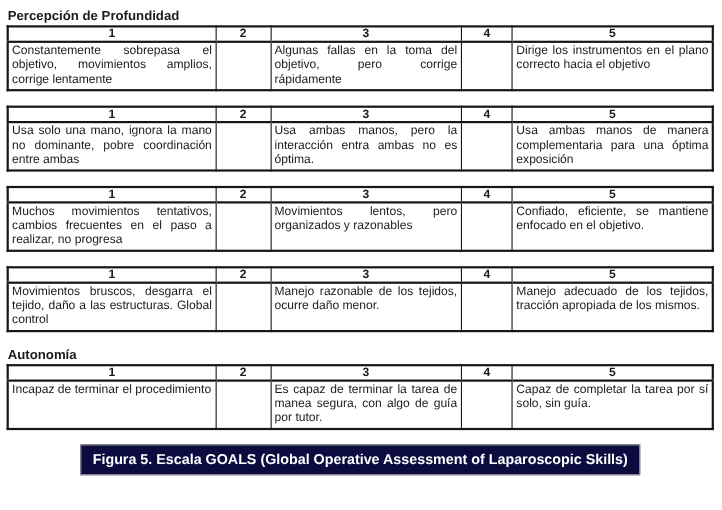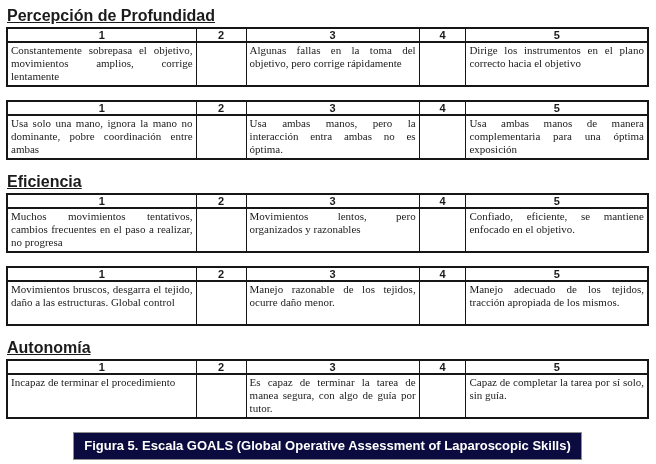--- a/index.html
+++ b/index.html
@@ -7,25 +7,24 @@
     width: 656px; height: 464px;
     background: #ffffff;
     color: #1b1b1b;
     font-family: "Liberation Sans", sans-serif;
     overflow: hidden;
   }
   .doc { padding: 7px 7px 0 6px; }
 
   .rubric-section { margin-bottom: 13px; }
   .section-title {
-    font-size: 16px;
+    font-size: 12px;
     font-weight: bold;
     margin: 0 0 2px 1px;
     white-space: nowrap;
-    text-decoration: underline;
   }
 
   table.rubric {
     width: 100%;
     border-collapse: collapse;
     table-layout: fixed;
     border: 2px solid #161616;
   }
   col.c1 { width: 29.5%; }
   col.c2 { width: 7.8%; }
@@ -46,21 +45,20 @@
   table.rubric td {
     border: 1px solid #161616;
     vertical-align: top;
   }
   table.rubric td.desc {
     font-size: 11px;
     line-height: 13px;
     padding: 1px 3px 2px 3px;
     text-align: justify;
     height: 39px;
-    font-family: Liberation Serif, serif;
   }
 
   .caption-row { text-align: center; margin-top: 8px; }
   .figure-caption {
     display: inline-block;
     background: #0b0b40;
     color: #ffffff;
     font-weight: bold;
     font-size: 13px;
     line-height: 15px;
@@ -128,21 +126,20 @@
           <td></td>
           <td class="desc">Usa ambas manos, pero la interacción entra ambas no es óptima.</td>
           <td></td>
           <td class="desc">Usa ambas manos de manera complementaria para una óptima exposición</td>
         </tr>
       </tbody>
     </table>
   </section>
 
   <section class="rubric-section">
-    <div class="section-title">Eficiencia</div>
     <table class="rubric">
       <colgroup>
           <col class="c1">
           <col class="c2">
           <col class="c3">
           <col class="c4">
           <col class="c5">
         </colgroup>
       <thead>
         <tr>

